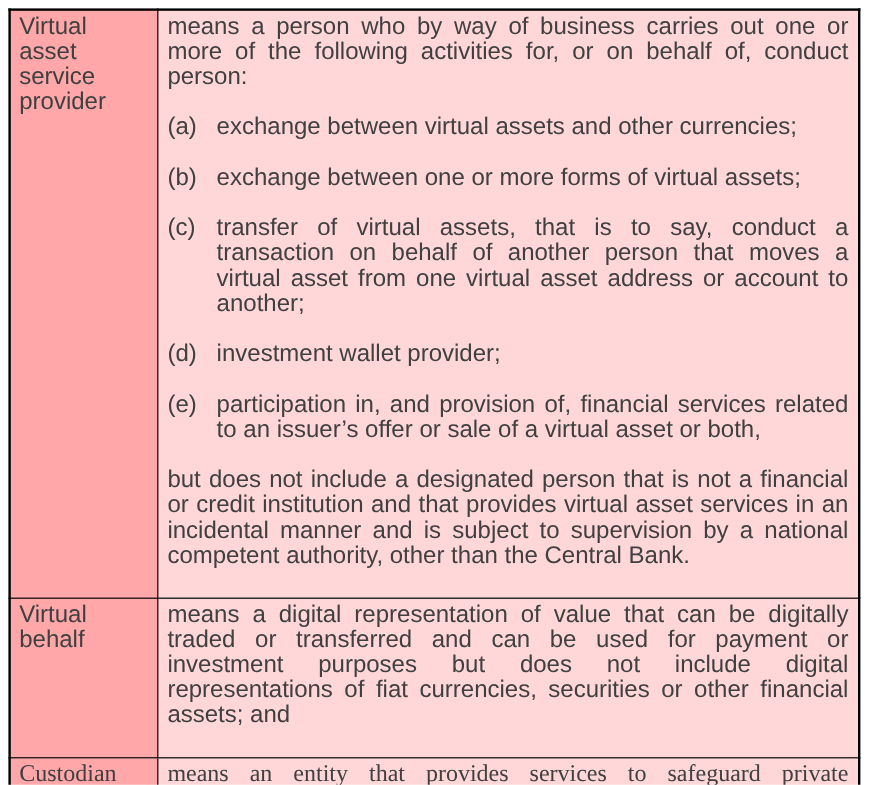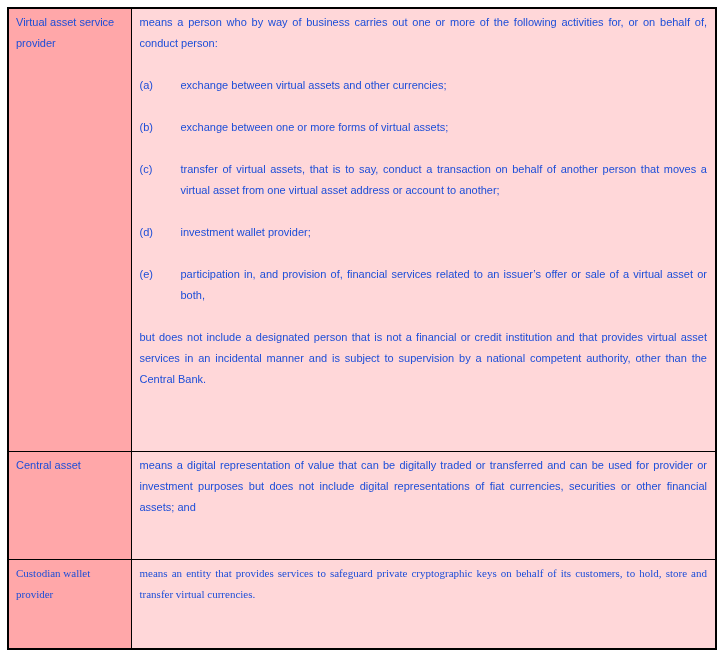--- a/index.html
+++ b/index.html
@@ -17,23 +17,23 @@
     position: absolute;
     left: 7px; top: 7px;
     width: 710px;
     border-collapse: collapse;
     border: 2px solid #000000;
     table-layout: fixed;
   }
   table.doc-table td {
     border: 1.5px solid #000000;
     vertical-align: top;
-    font-size: 11px;
+    font-size: 20px;
     line-height: 21px;
-    color: #1d4ed8;
+    color: #404040;
   }
   td.term-cell {
     width: 123px;
     background: #ffa7a9;
     padding: 3px 14px 3px 7px;
   }
   td.def-cell {
     background: #ffd7d9;
     padding: 3px 8px 3px 8px;
   }
@@ -92,23 +92,23 @@
         <div class="def-item">
           <span class="item-label">(e)</span>
           <span class="item-text">participation in, and provision of, financial services related to an issuer’s offer or sale of a virtual asset or both,</span>
         </div>
 
         <p class="para">but does not include a designated person that is not a financial or credit institution and that provides virtual asset services in an incidental manner and is subject to supervision by a national competent authority, other than the Central Bank.</p>
       </td>
     </tr>
 
     <tr class="row-2">
-      <td class="term-cell">Central asset</td>
+      <td class="term-cell">Virtual behalf</td>
       <td class="def-cell">
-        <p class="para">means a digital representation of value that can be digitally traded or transferred and can be used for provider or investment purposes but does not include digital representations of fiat currencies, securities or other financial assets; and</p>
+        <p class="para">means a digital representation of value that can be digitally traded or transferred and can be used for payment or investment purposes but does not include digital representations of fiat currencies, securities or other financial assets; and</p>
       </td>
     </tr>
 
     <tr class="row-3">
       <td class="term-cell">Custodian wallet provider</td>
       <td class="def-cell">
         <p class="para">means an entity that provides services to safeguard private cryptographic keys on behalf of its customers, to hold, store and transfer virtual currencies.</p>
       </td>
     </tr>
 

